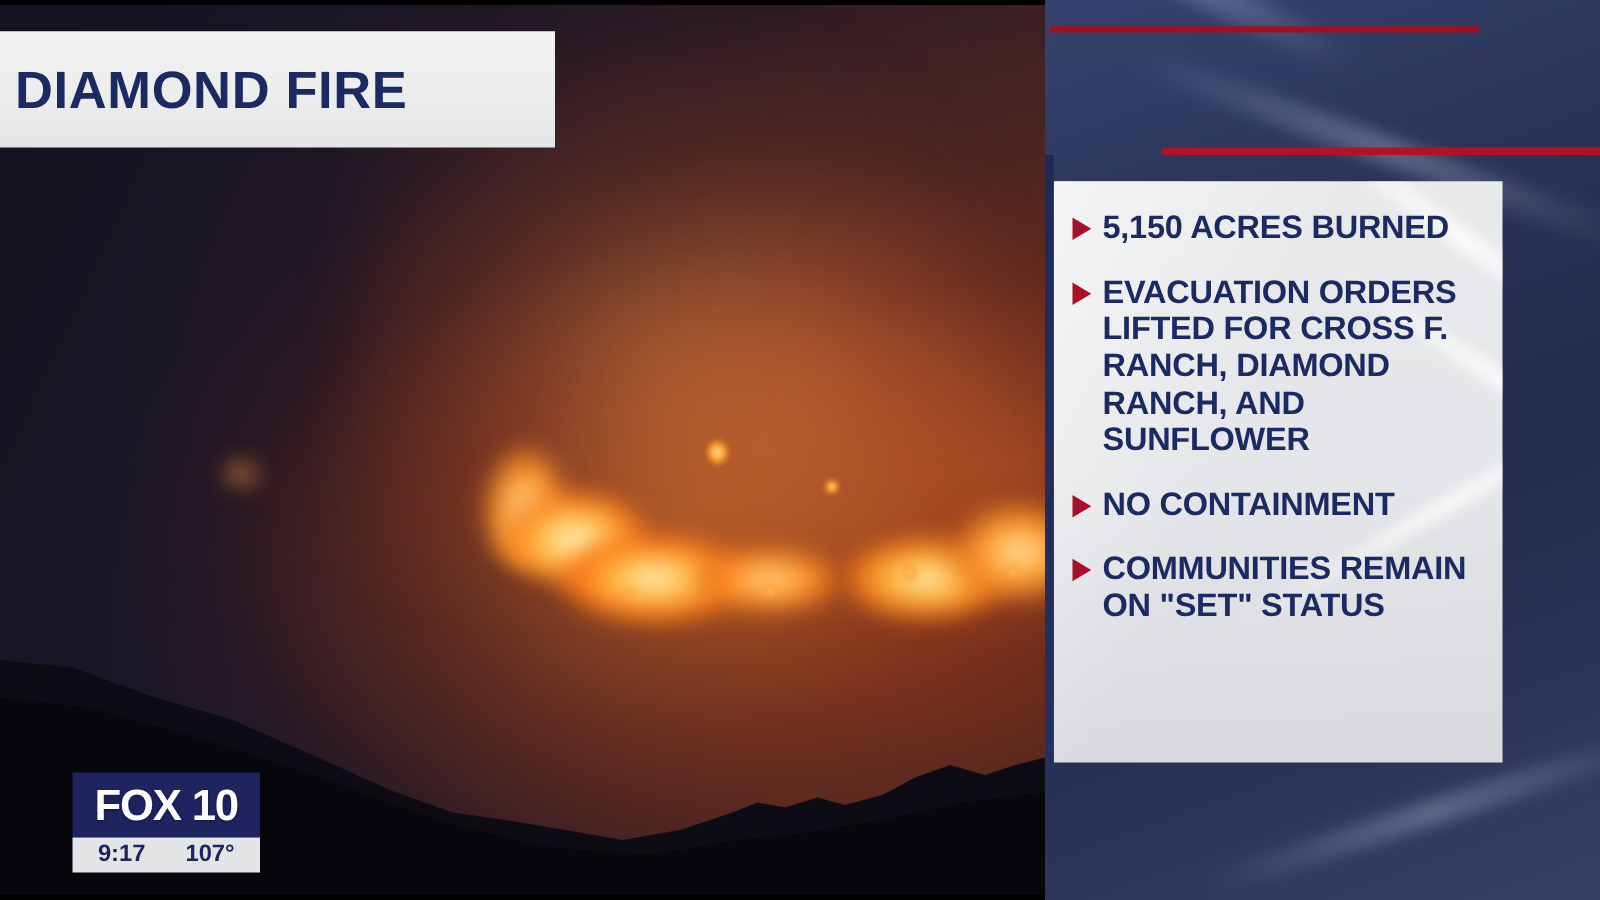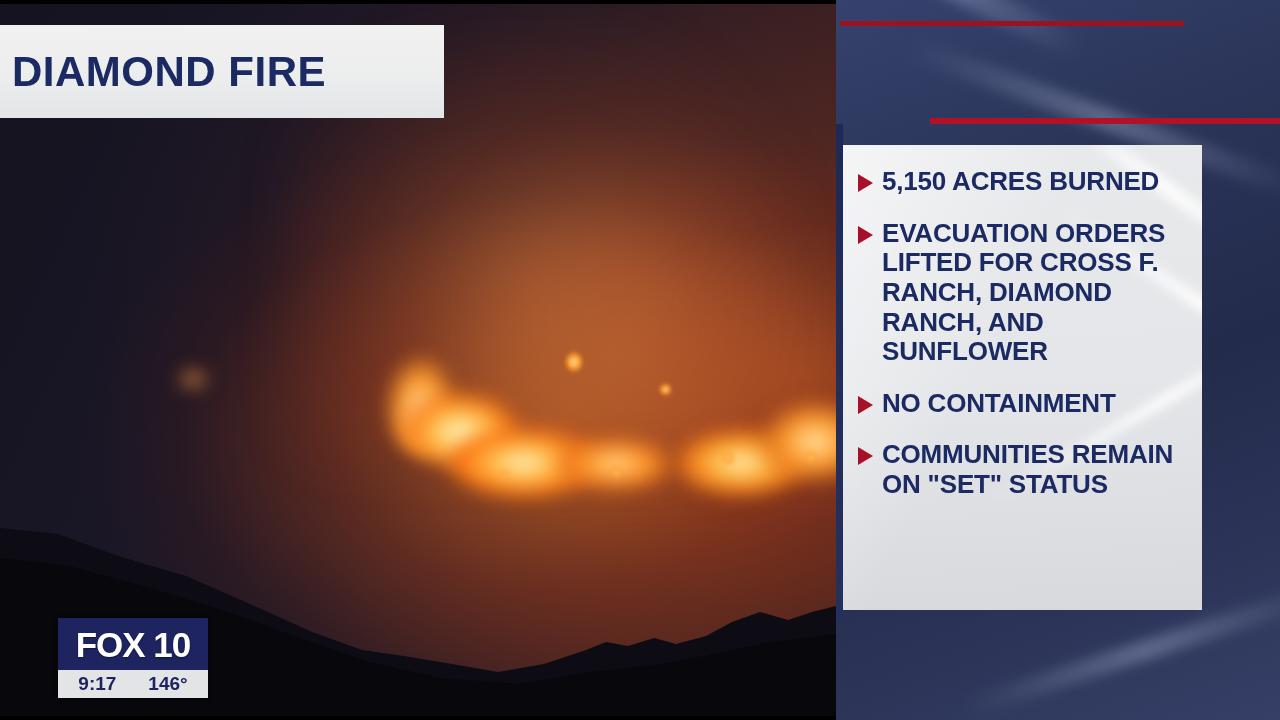--- a/index.html
+++ b/index.html
@@ -280,21 +280,21 @@
     <div class="bar-top"></div>
     <div class="bar-bottom"></div>
   </div>
 
   <div id="logo-bug">
     <div id="logo-mark">
       <span class="wordmark">FOX 10</span>
     </div>
     <div id="logo-strip">
       <span>9:17</span>
-      <span>146°</span>
+      <span>107°</span>
     </div>
   </div>
 
   <div id="graphics">
     <div class="gfx-streak gs1"></div>
     <div class="gfx-streak gs2"></div>
     <div class="gfx-streak gs3"></div>
   </div>
 
   <div class="rule-top"></div>

